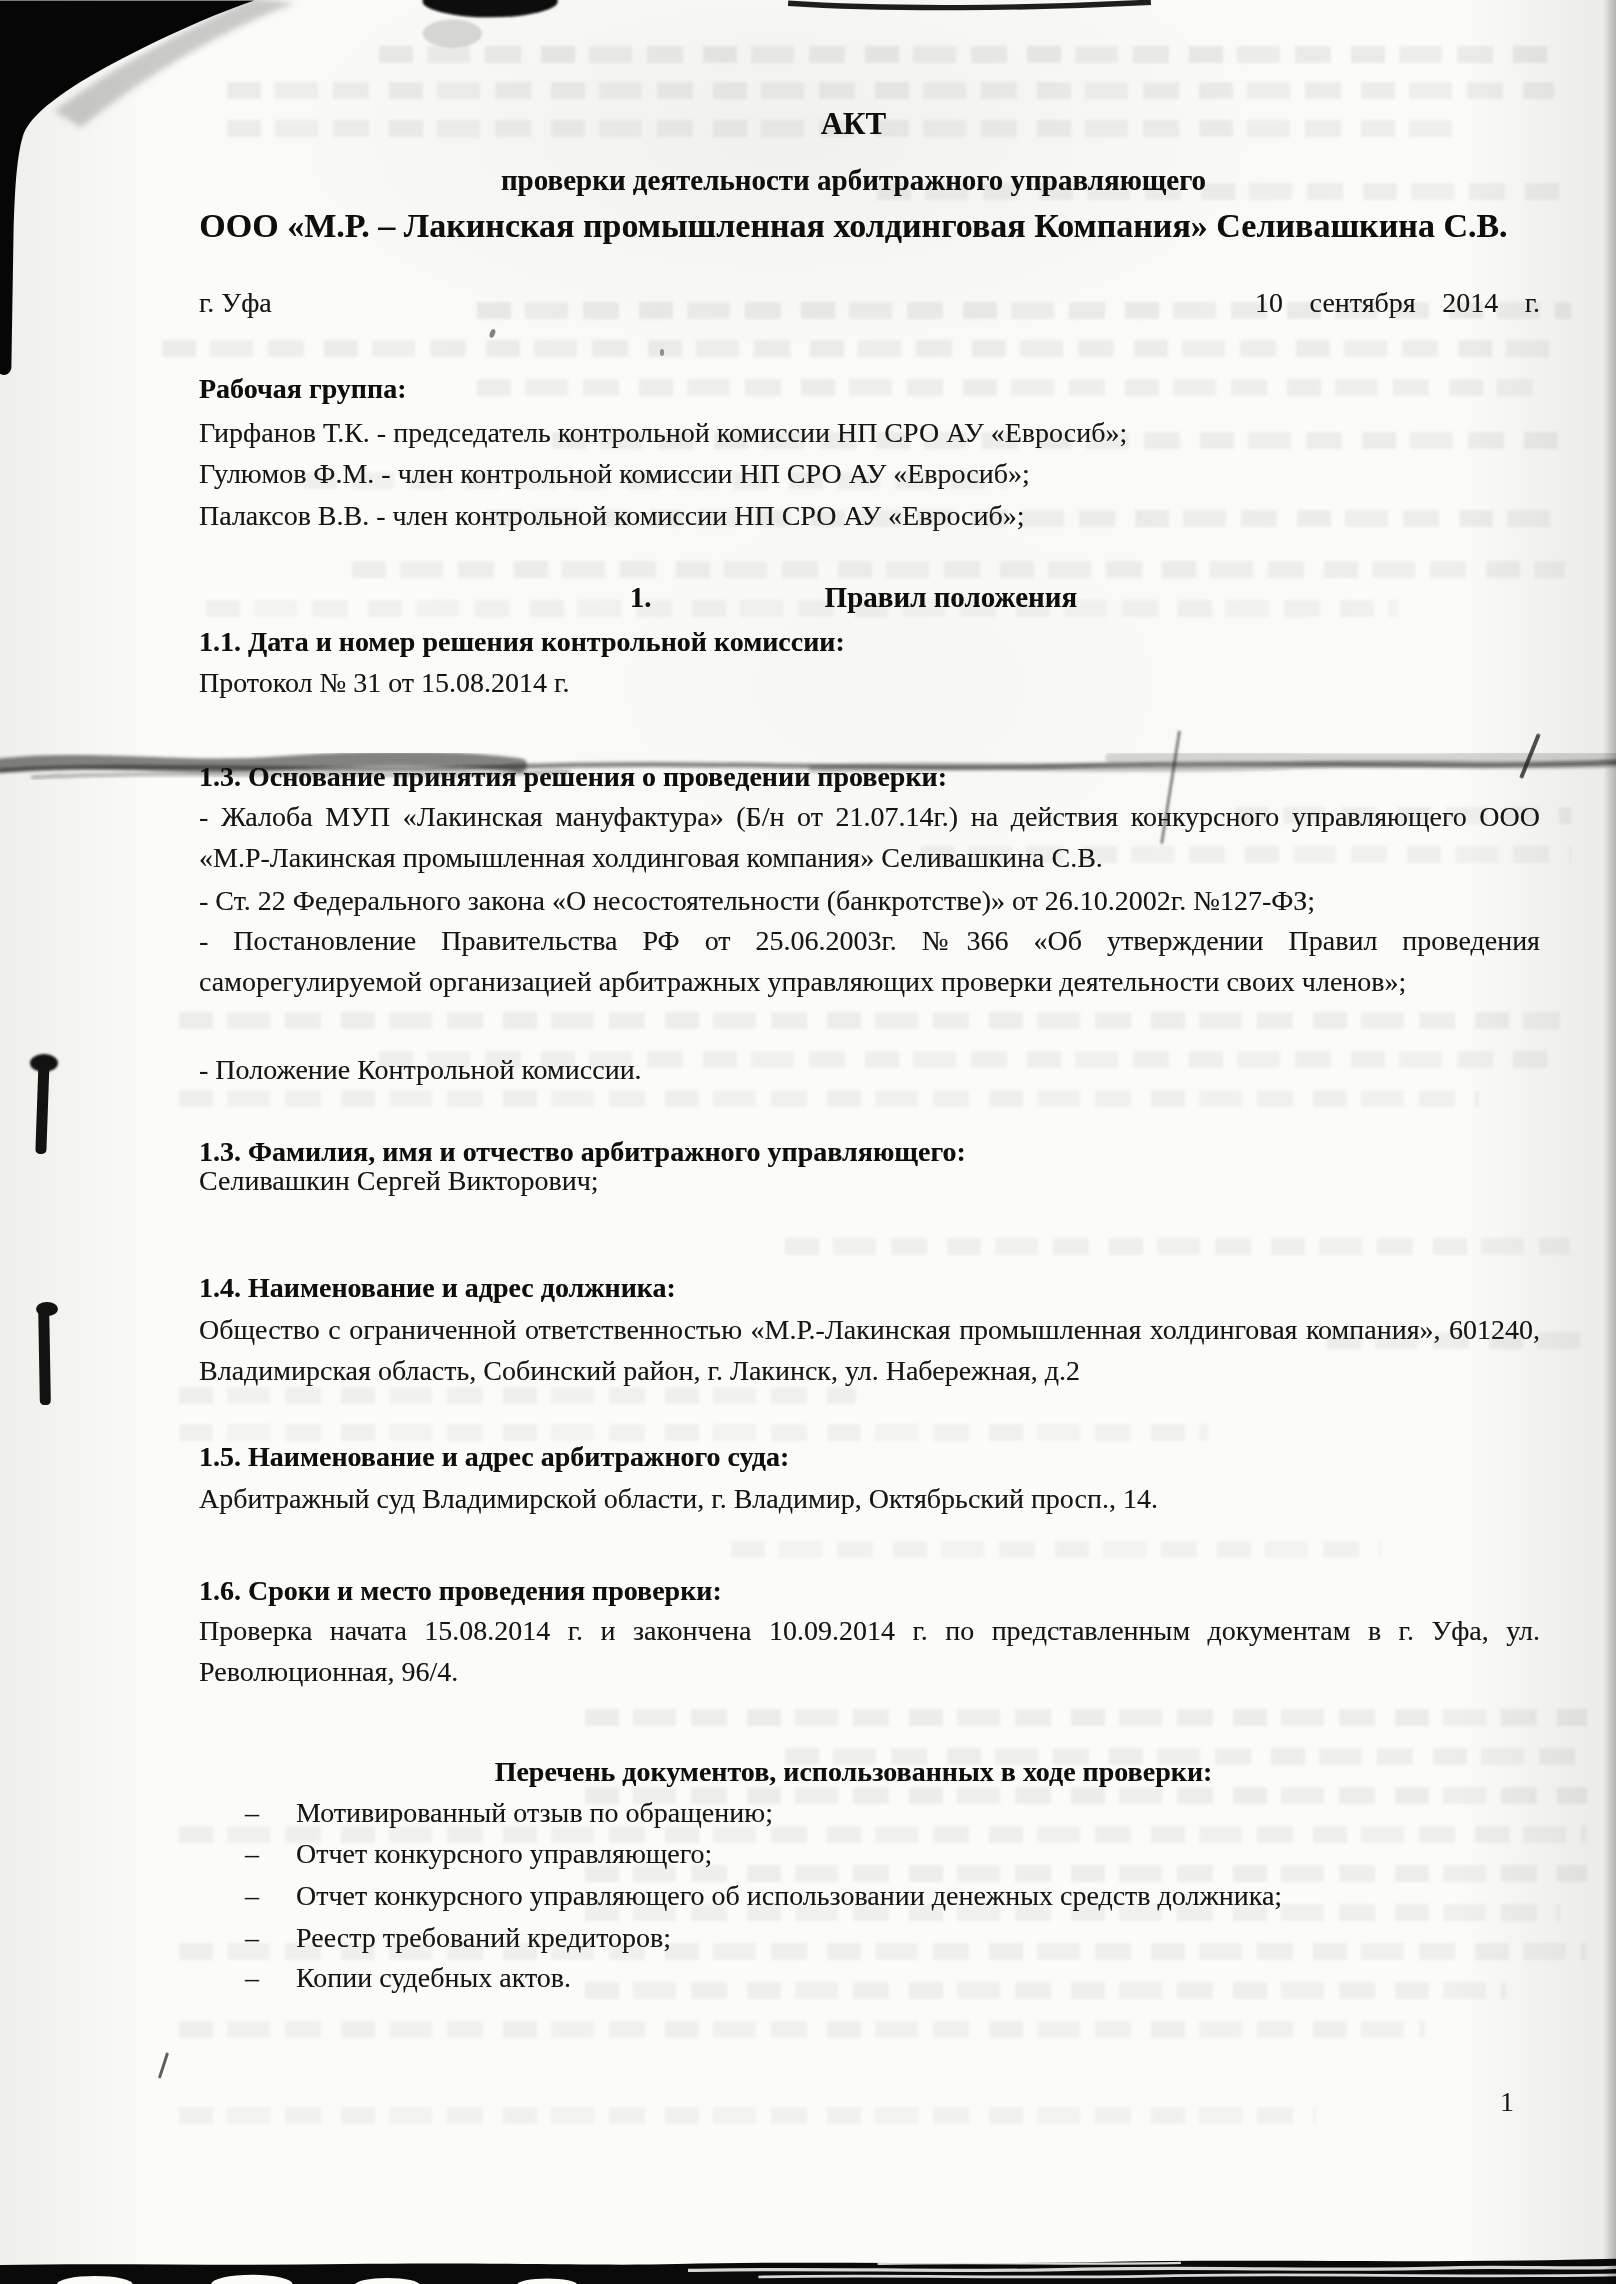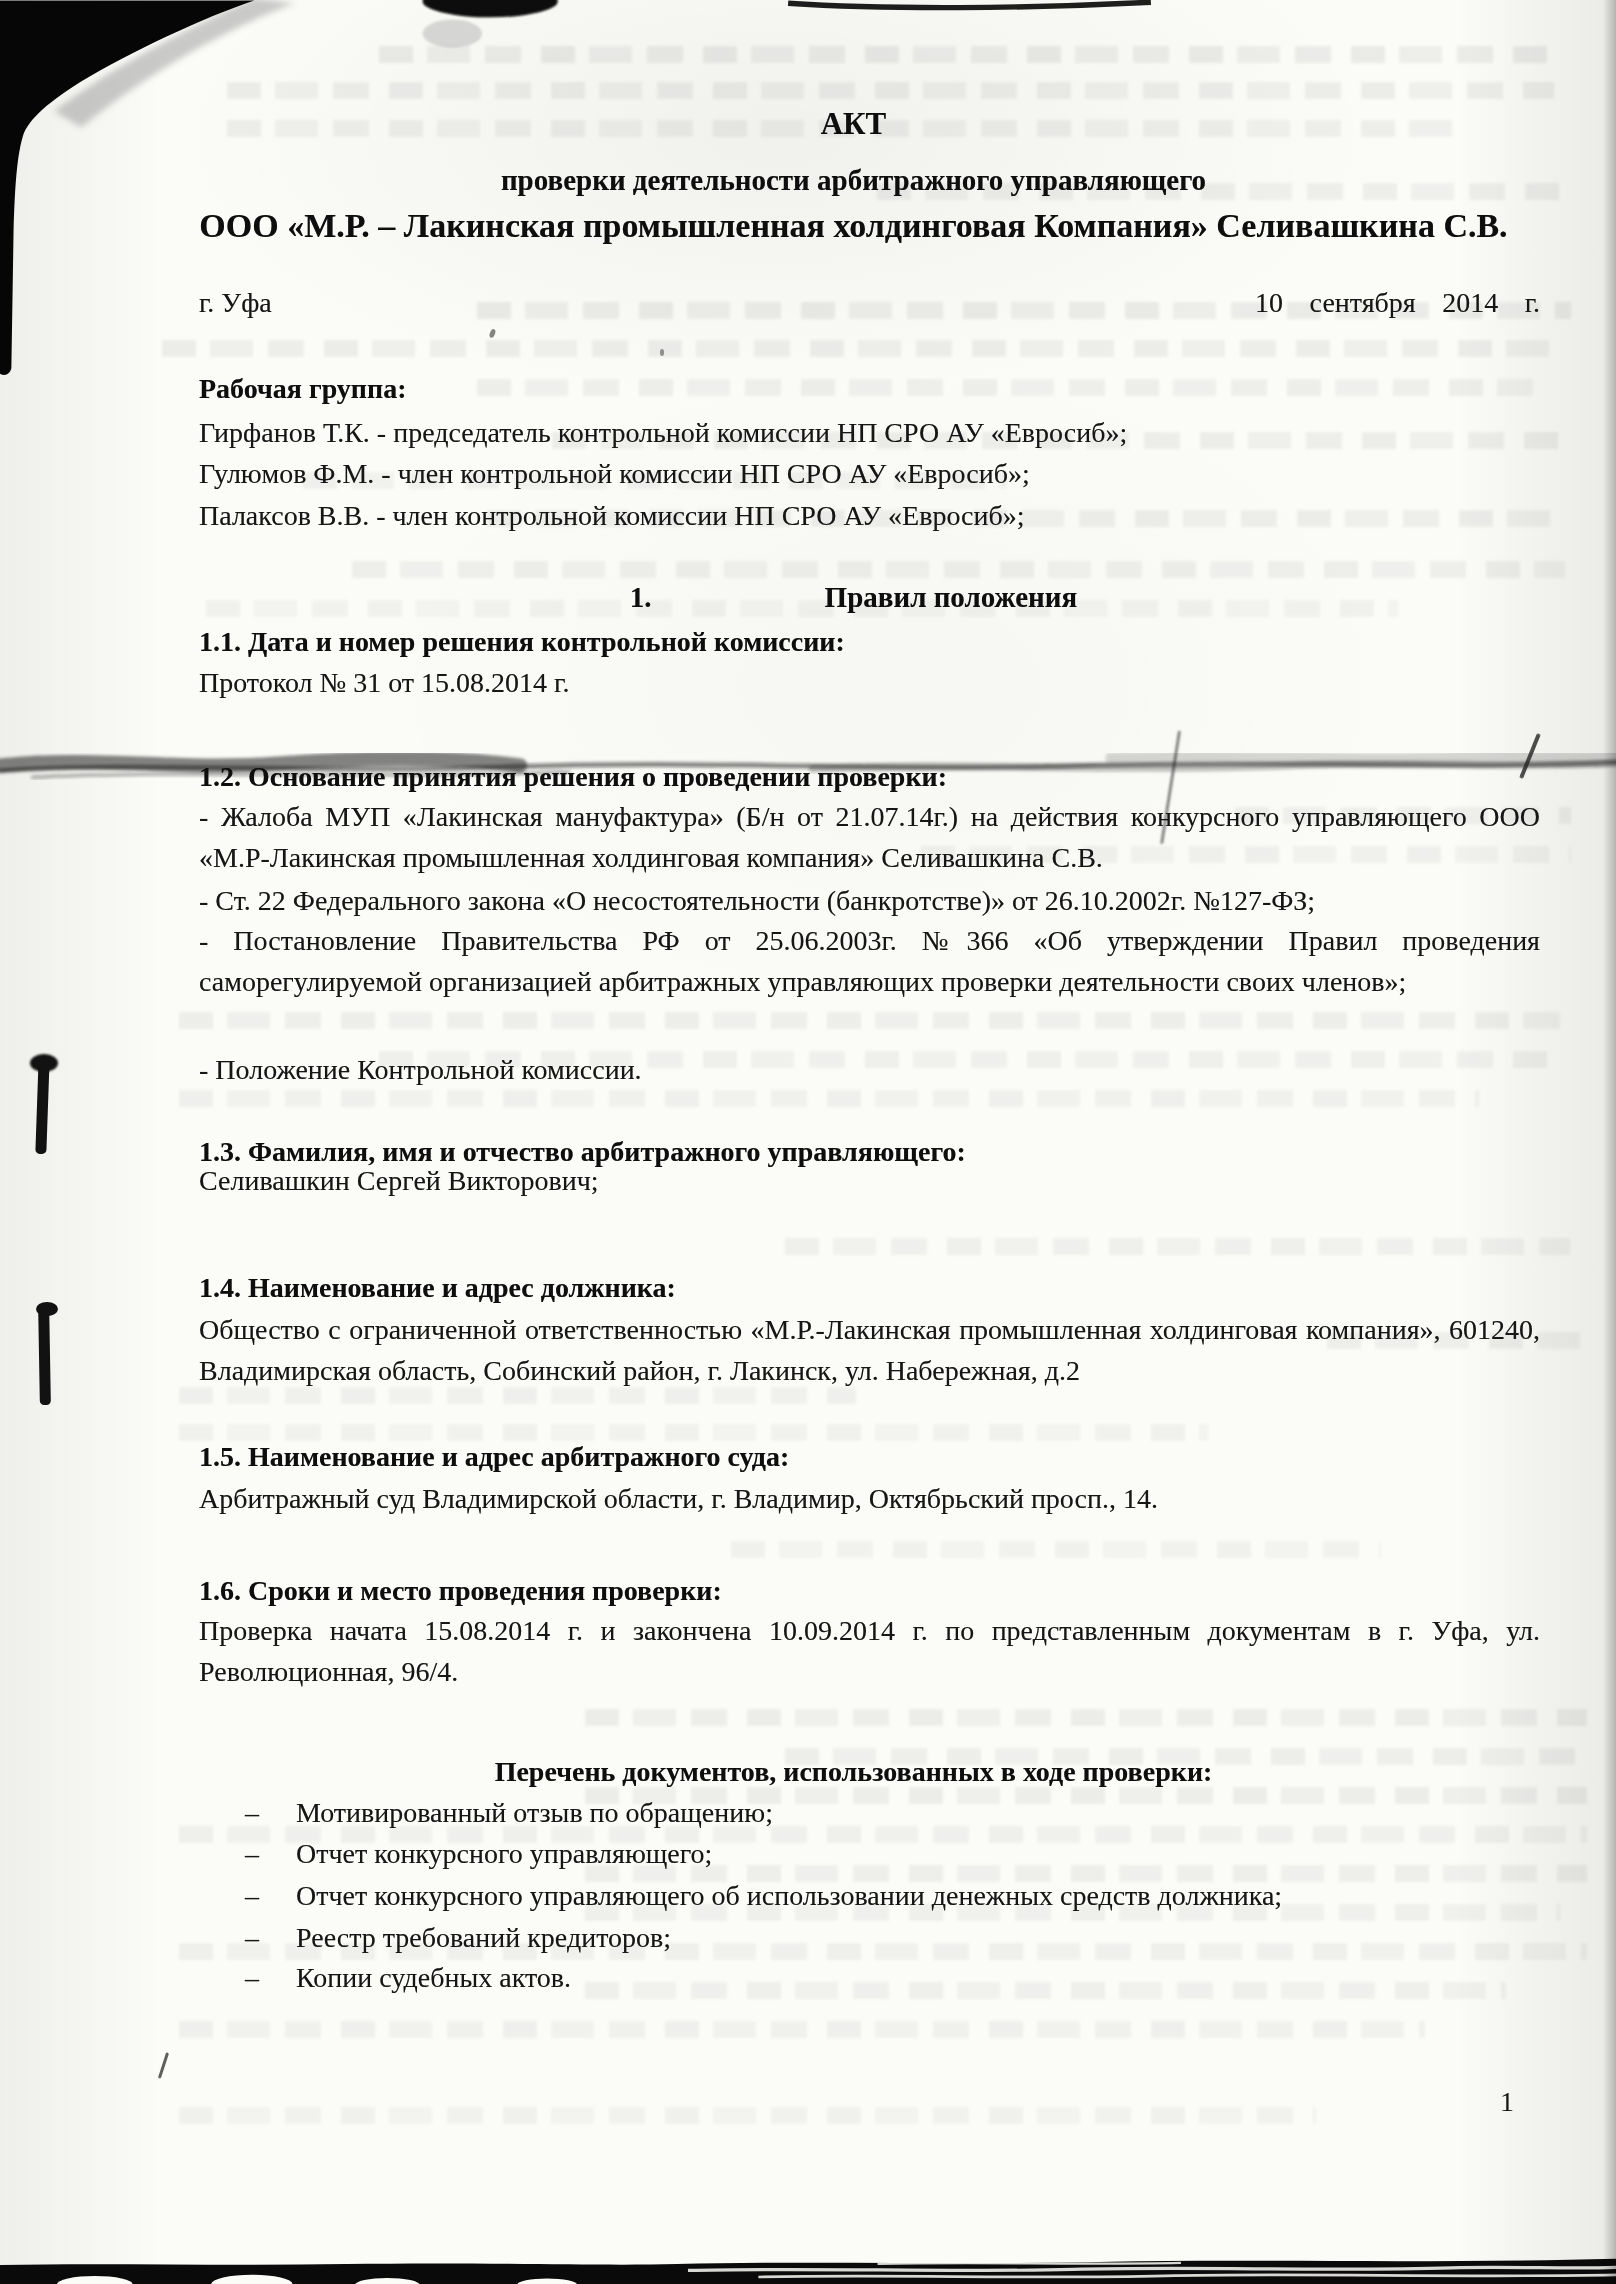--- a/index.html
+++ b/index.html
@@ -160,21 +160,21 @@
   <div class="ln" style="top:495px">Палаксов В.В. - член контрольной комиссии НП СРО АУ «Евросиб»;</div>
 
   <div class="ln b cflex" style="top:577px;font-size:29px">
     <span>1.</span>
     <span>Правил положения</span>
   </div>
 
   <div class="ln b" style="top:621px">1.1. Дата и номер решения контрольной комиссии:</div>
   <div class="ln" style="top:662px">Протокол № 31 от 15.08.2014 г.</div>
 
-  <div class="ln b" style="top:756px">1.2. Основание принятия решения о проведении проверки:</div>
+  <div class="ln b" style="top:756px">1.3. Основание принятия решения о проведении проверки:</div>
   <div class="ln just" style="top:796px">- Жалоба МУП «Лакинская мануфактура» (Б/н от 21.07.14г.) на действия конкурсного управляющего ООО «М.Р-Лакинская промышленная холдинговая компания» Селивашкина С.В.</div>
   <div class="ln just" style="top:880px">- Ст. 22 Федерального закона «О несостоятельности (банкротстве)» от 26.10.2002г. №127-ФЗ;</div>
   <div class="ln just" style="top:920px">- Постановление Правительства РФ от 25.06.2003г. №366 «Об утверждении Правил проведения саморегулируемой организацией арбитражных управляющих проверки деятельности своих членов»;</div>
   <div class="ln" style="top:1049px">- Положение Контрольной комиссии.</div>
 
   <div class="ln b" style="top:1131px">1.3. Фамилия, имя и отчество арбитражного управляющего:</div>
   <div class="ln" style="top:1160px">Селивашкин Сергей Викторович;</div>
 
   <div class="ln b" style="top:1267px">1.4. Наименование и адрес должника:</div>
   <div class="ln just" style="top:1309px">Общество с ограниченной ответственностью «М.Р.-Лакинская промышленная холдинговая компания», 601240, Владимирская область, Собинский район, г. Лакинск, ул. Набережная, д.2</div>

